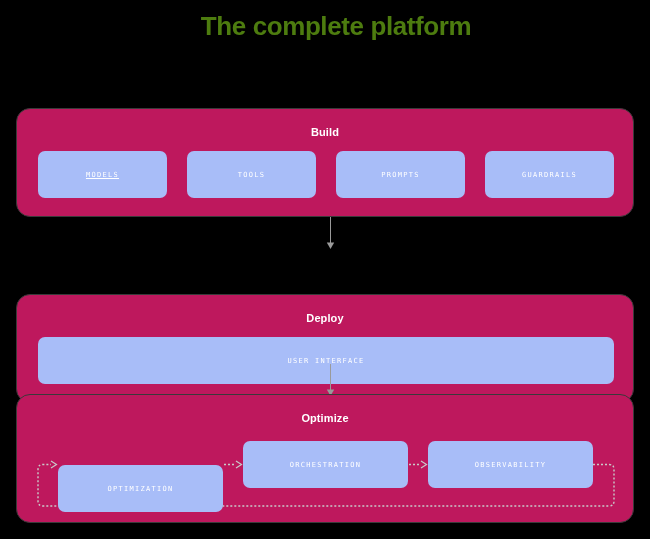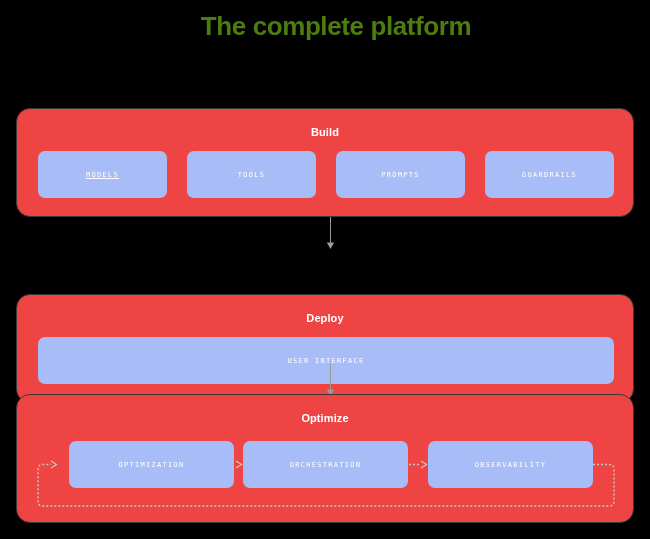--- a/index.html
+++ b/index.html
@@ -31,21 +31,21 @@
     letter-spacing: -0.4px;
     color: #4d7c0f;
   }
   .headline .line { display: block; }
 
   
   .panel {
     position: absolute;
     border: 1px solid #3a3a3a;
     border-radius: 14px;
-    background: #ef4444;
+    background: #be185d;
   }
   #panel-build    { left: 16px; top: 108px; width: 618px; height: 109px; }
   #panel-deploy   { left: 16px; top: 255px; width: 618px; height: 109px; margin-top: 39px; }
   #panel-optimize { left: 16px; top: 394px; width: 618px; height: 129px; padding-left: 36px; }
 
   .panel-title {
     position: absolute;
     left: 0;
     width: 100%;
     text-align: center;
@@ -81,21 +81,21 @@
   .row-build .card:nth-child(1) { left: 21px; text-decoration: underline; }
   .row-build .card:nth-child(2) { left: 170px; align-items: center; }
   .row-build .card:nth-child(3) { left: 319px; }
   .row-build .card:nth-child(4) { left: 468px; }
 
   
   .row-deploy .card { top: 42px; left: 21px; width: 576px; height: 47px; }
 
   
   .row-optimize .card { top: 46px; height: 47px; width: 165px; }
-  .row-optimize .card:nth-child(1) { left: 52px; }
+  .row-optimize .card:nth-child(1) { left: 41px; margin-top: 24px; }
   .row-optimize .card:nth-child(2) { left: 226px; }
   .row-optimize .card:nth-child(3) { left: 411px; }
 
   
   .connector {
     position: absolute;
     left: 325px;
     width: 11px;
     height: 33px;
   }

